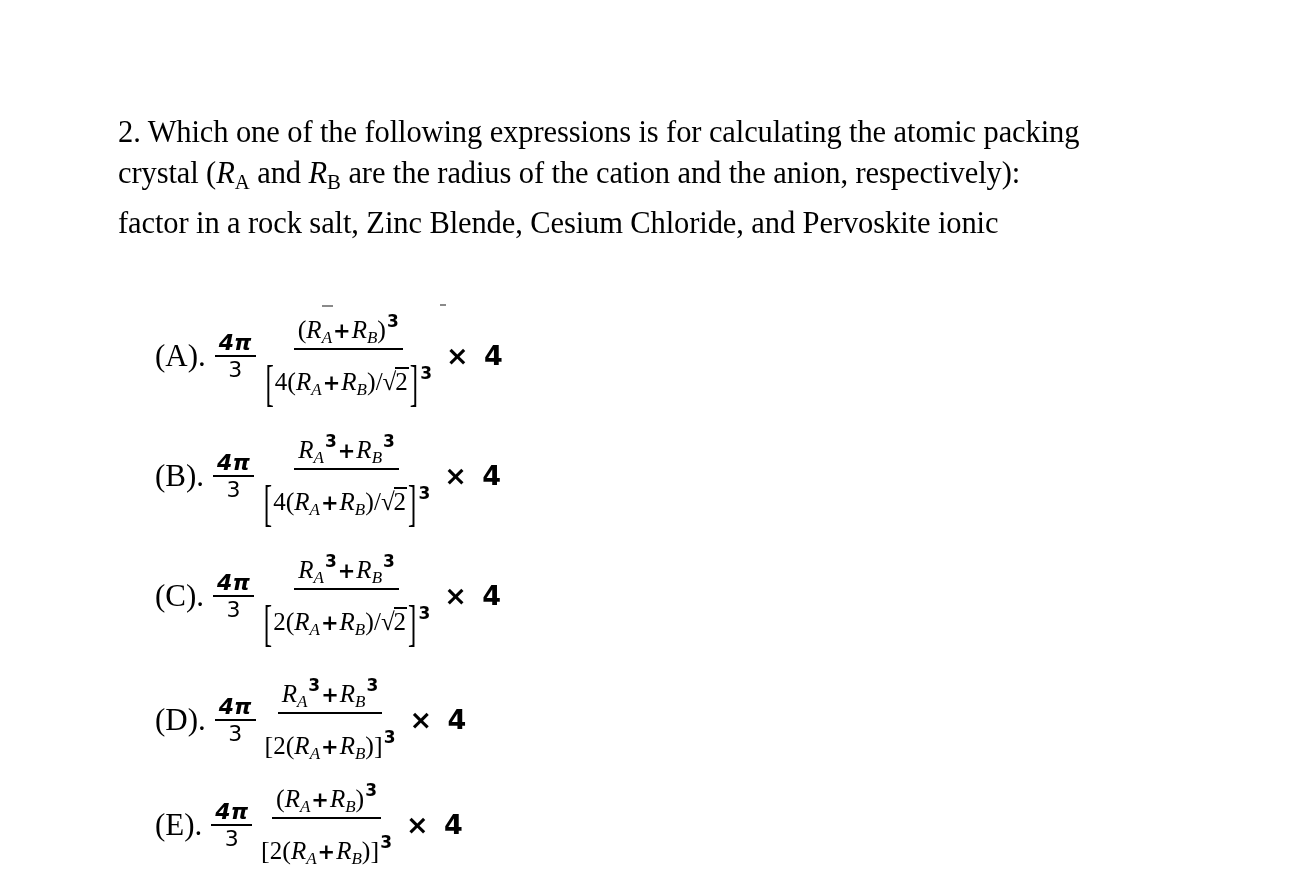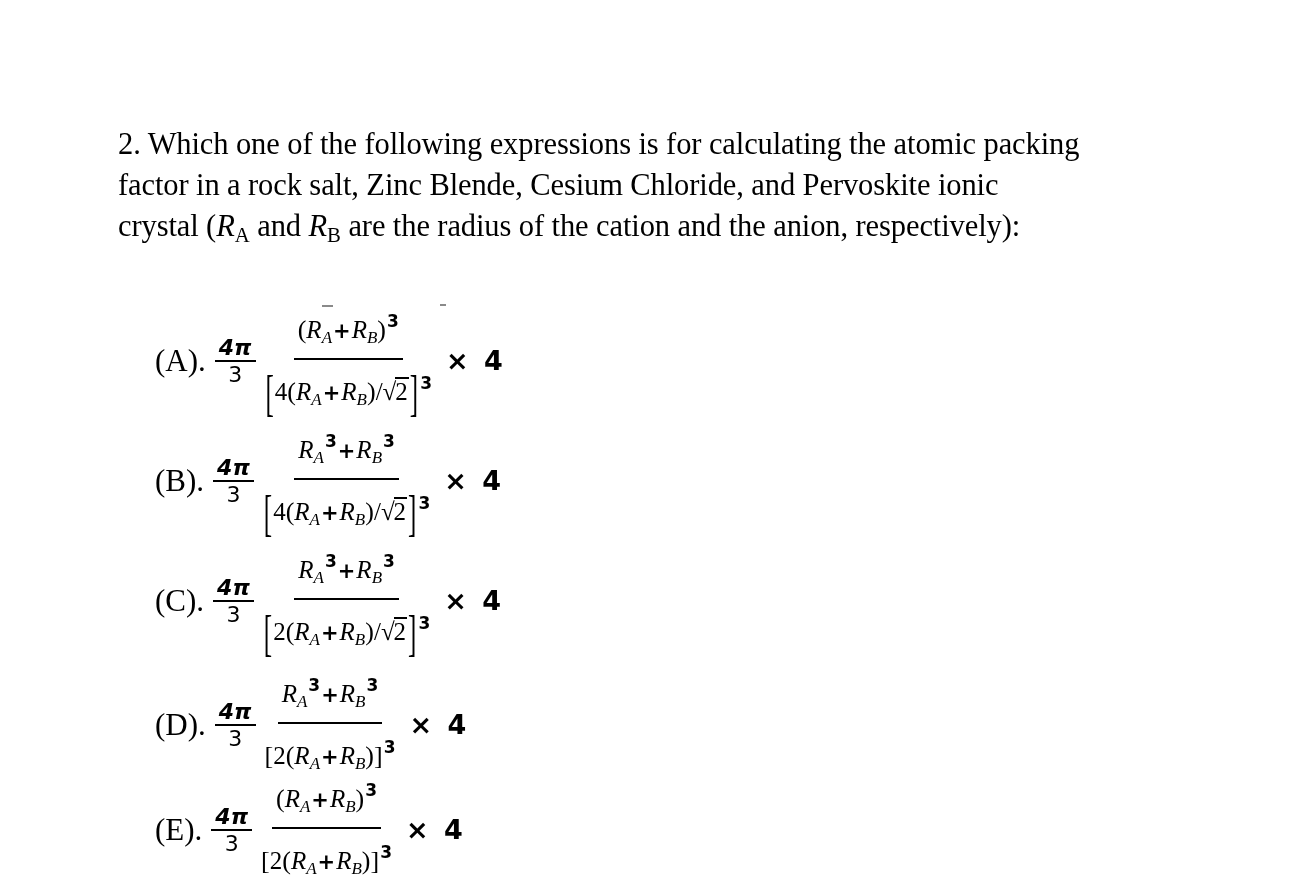--- a/index.html
+++ b/index.html
@@ -13,21 +13,21 @@
     position: relative;
     font-family: "Liberation Serif", "DejaVu Serif", serif;
     color: #000000;
     overflow: hidden;
   }
 
   
   #question-block {
     position: absolute;
     left: 118px;
-    top: 124px;
+    top: 112px;
     width: 1075px;
   }
   .q-line {
     font-family: "Liberation Serif", "DejaVu Serif", serif;
     font-size: 30.5px;
     line-height: 41px;
     white-space: nowrap;
     letter-spacing: -0.1px;
   }
   .var-R {
@@ -95,21 +95,21 @@
     font-family: "DejaVu Sans", sans-serif;
     font-size: 22px;
     padding-top: 1px;
   }
 
   .frac-big {
     font-size: 24px;
     font-family: "Liberation Serif", "DejaVu Serif", serif;
   }
   .frac-big .num {
-    padding-bottom: 12px;
+    padding-bottom: 2px;
   }
   .frac-big .den {
     padding-top: 15px;
   }
 
   
   .mi {
     font-style: italic;
     font-family: "Liberation Serif", "DejaVu Serif", serif;
     font-size: 25px;
@@ -190,24 +190,24 @@
     position: absolute;
     background: #8a8a8a;
     height: 2px;
   }
 </style>
 </head>
 <body>
 
 <div id="question-block">
   <div class="q-line">2. Which one of the following expressions is for calculating the atomic packing</div>
-  <div class="q-line">factor in a rock salt, Zinc Blende, Cesium Chloride, and Pervoskite ionic</div>
   <div class="q-line">
     <span>crystal (</span><span class="var-R"><span>R</span><span class="sub">A</span></span><span> and </span><span class="var-R"><span>R</span><span class="sub">B</span></span><span> are the radius of the cation and the anion, respectively):</span>
   </div>
+  <div class="q-line">factor in a rock salt, Zinc Blende, Cesium Chloride, and Pervoskite ionic</div>
 </div>
 
 <div id="options">
 
   <div class="option" style="left:155px; top:312px;">
     <span class="opt-label">(A).</span>
 
     <span class="frac frac-small">
       <span class="num">4π</span>
       <span class="den">3</span>

